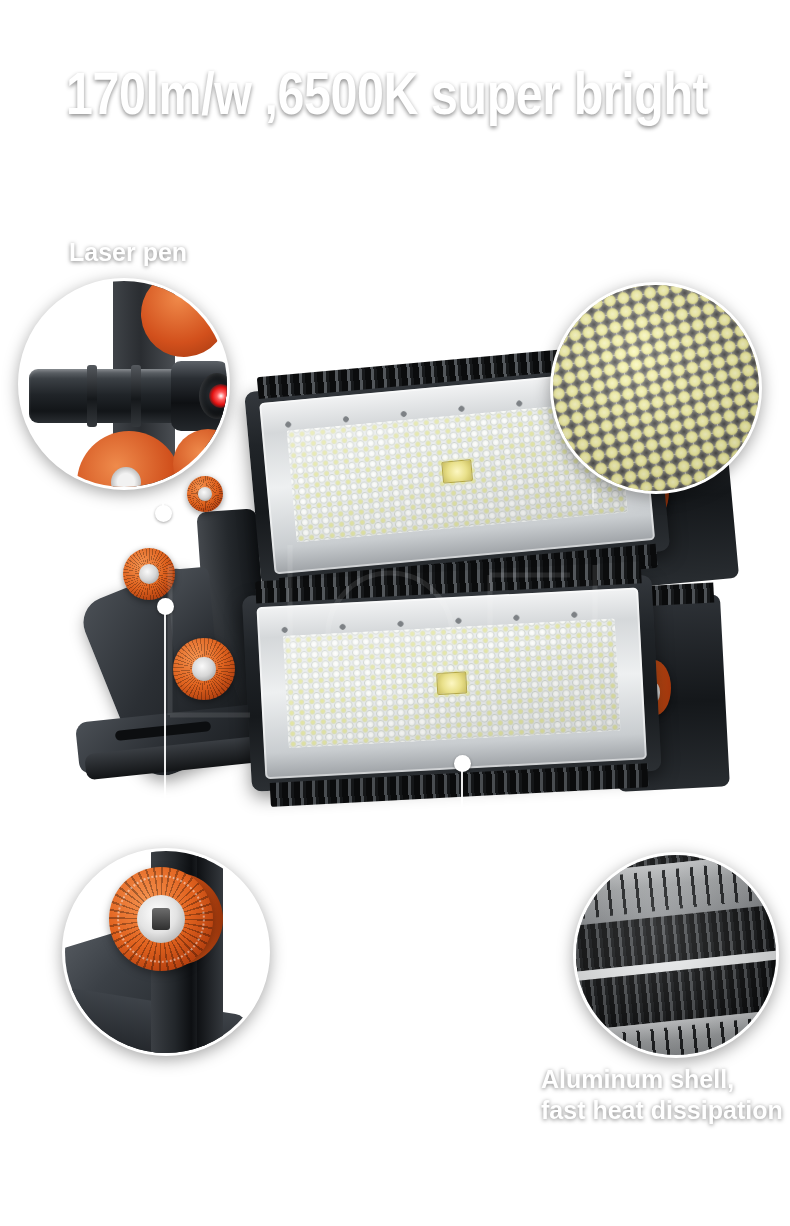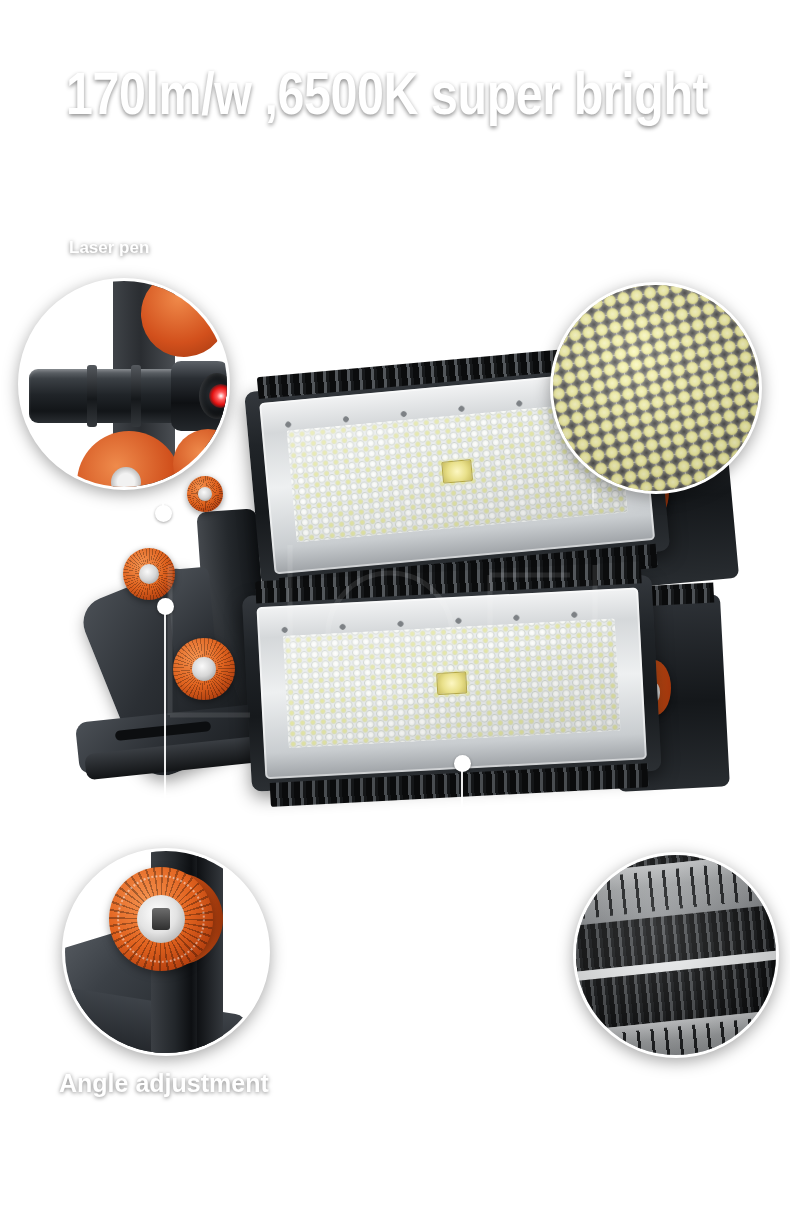--- a/index.html
+++ b/index.html
@@ -56,21 +56,21 @@
     text-shadow:0 2px 5px rgba(0,0,0,.45);
   }
 
   
   .lbl {
     position:absolute; color:#ffffff; font-weight:bold;
     font-family:"Liberation Sans", sans-serif;
     text-shadow:0 1px 4px rgba(0,0,0,.5);
     white-space:pre-line;
   }
-  #lbl-laser  { left:69px;  top:238px;  font-size:17px; }
+  #lbl-laser  { left:69px;  top:238px;  font-size:25px; }
   #lbl-chip   { left:528px; top:238px;  font-size:25px; }
   #lbl-angle  { left:59px;  top:1069px; font-size:25px; }
   #lbl-alum   { left:541px; top:1064px; font-size:25px; line-height:31px; }
 
   
   .cline { position:absolute; background:#ffffff; opacity:.92; }
   .cdot {
     position:absolute; width:17px; height:17px; border-radius:50%;
     background:#ffffff; box-shadow:0 1px 3px rgba(0,0,0,.35);
   }
@@ -488,17 +488,18 @@
           <div class="slots"></div>
         </div>
       <div class="fin-band" style="top:237px; height:26px;"></div>
     </div>
     <div class="fin-shade"></div>
   </div>
 
   <div class="headline">170lm/w ,6500K  super bright</div>
 
   <div class="lbl" id="lbl-laser">Laser pen</div>
-  <div class="lbl" id="lbl-angle">Angle adjustment</div>
+  <div class="lbl" id="lbl-alum">Aluminum shell,
+fast heat dissipation</div>
 
   <div class="bleed-top"></div>
   <div class="bleed-bottom"></div>
 </div>
 
 </body></html>

